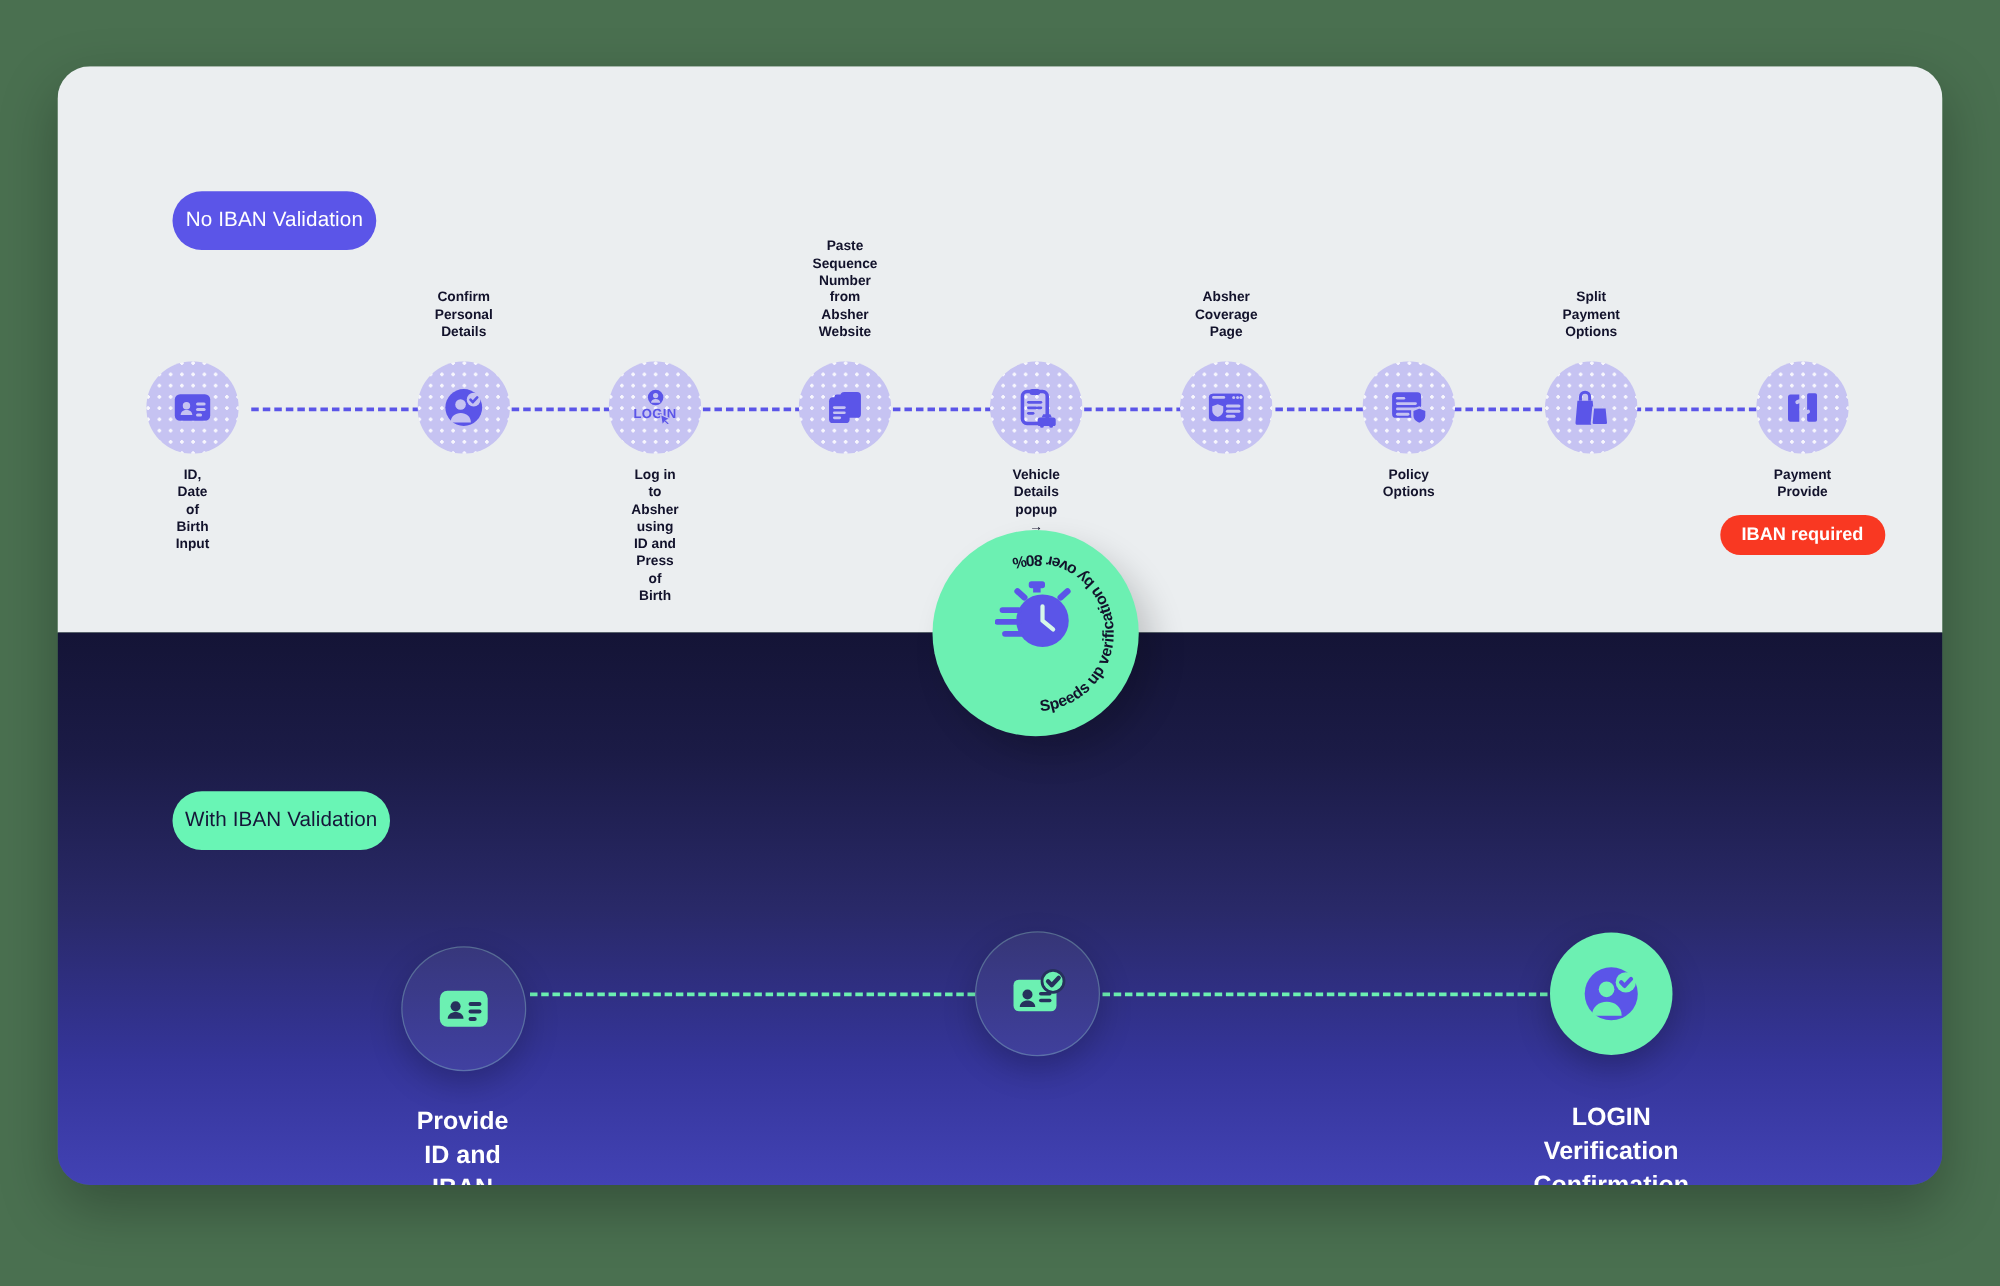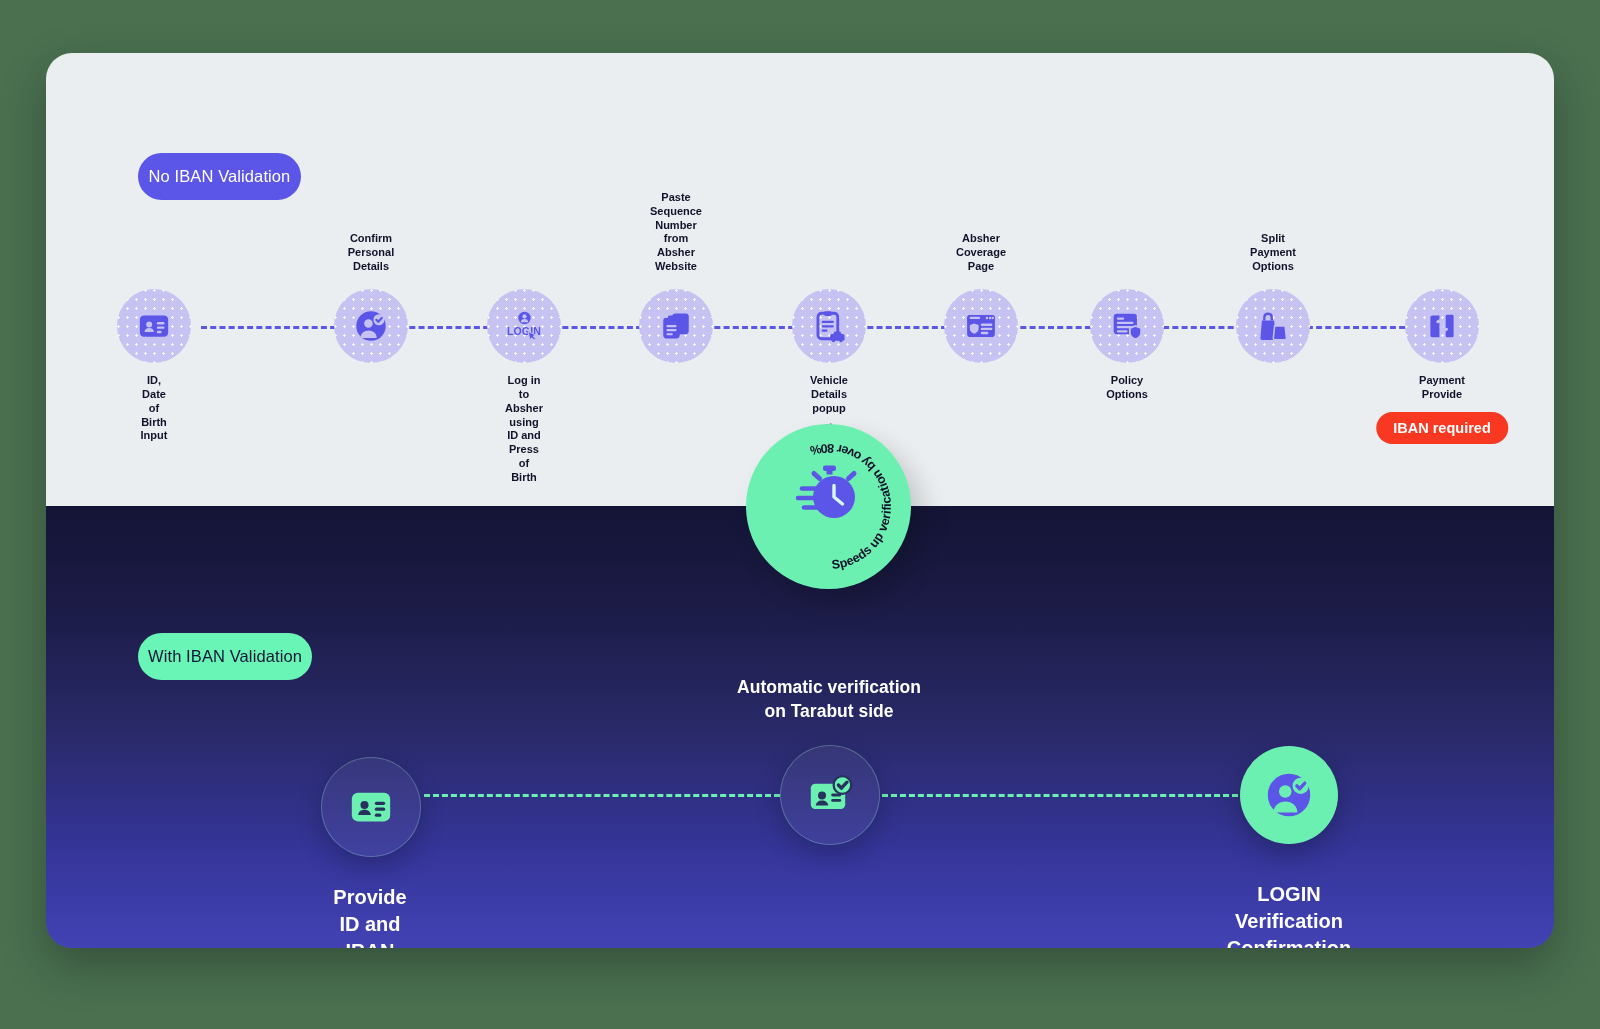--- a/index.html
+++ b/index.html
@@ -393,22 +393,20 @@
 
       </div>
     </div>
 
     <div id="bottom-panel">
 
       <div class="pill" id="pill-bottom" style="top:95px;">With IBAN Validation</div>
 
       <div id="bottom-flow" style="top:0;">
 
-        <div id="auto-verify">Automatic verification
-on Tarabut side</div>
 
         <div class="conn-bot" style="left:378px;top:288px;width:356px;"></div>
         <div class="conn-bot" style="left:836px;top:288px;width:356px;"></div>
 
         <div class="dnode" style="left:324px;top:300px;">
           <div class="dbubble glass">
             <svg width="46" height="46" viewBox="0 0 24 24" fill="#6cf0b2">
               <rect x="2" y="4.5" width="20" height="15" rx="3.2"></rect>
               <circle cx="8.6" cy="11" r="2.1" fill="#26315c"></circle>
               <path d="M5.3 16.2c0-1.7 1.5-2.8 3.3-2.8s3.3 1.1 3.3 2.8z" fill="#26315c"></path>

